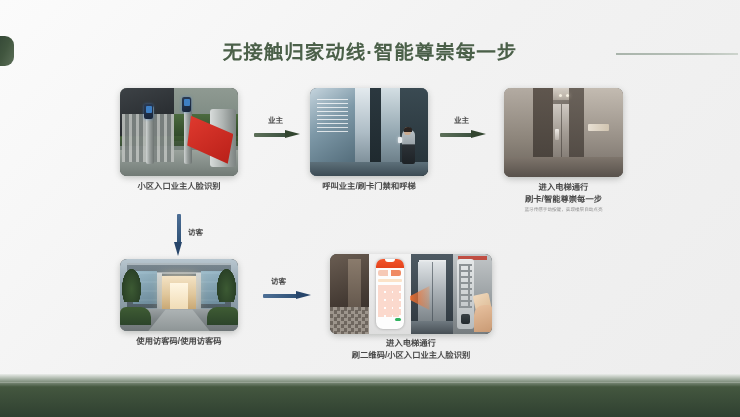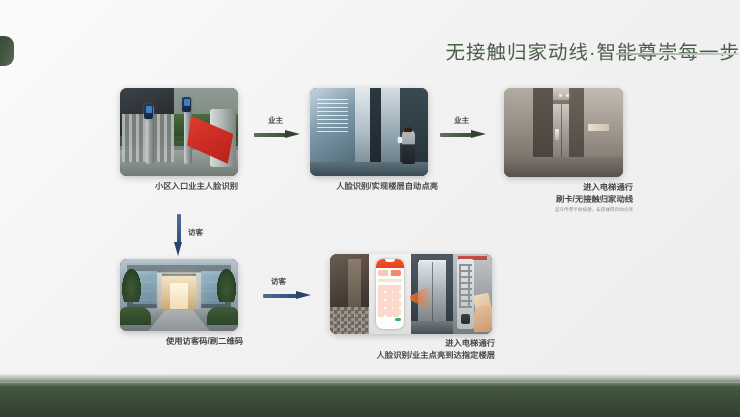--- a/index.html
+++ b/index.html
@@ -11,39 +11,39 @@
   }
   #slide{position:absolute;inset:0;}
 
   
   .left-tab{
     position:absolute;left:-8px;top:36px;width:22px;height:30px;
     border-radius:4px 9px 9px 4px;
     background:linear-gradient(115deg,#2f4133 0%,#41563f 55%,#5d7059 100%);
   }
   .title{
-    position:absolute;left:0;right:0;top:36px;text-align:right;
-    font-size:19.5px;font-weight:normal;letter-spacing:1px;
+    position:absolute;left:0;right:0;top:36px;text-align:center;
+    font-size:19.5px;font-weight:bold;letter-spacing:1px;
     color:#4b6049;white-space:nowrap;
   }
   .rule{
     position:absolute;left:616px;top:53px;width:122px;height:2px;
     background:linear-gradient(90deg,#a9b4ab 0%,#b9c2ba 70%,#cdd4cd 100%);
   }
 
   
   .photo{
     position:absolute;border-radius:7px;overflow:hidden;
     box-shadow:0 2px 6px rgba(40,45,40,.26);
     background:#2d2f30;
   }
   .photo .layer{position:absolute;inset:0;}
 
   
-  .cap{position:absolute;text-align:right;color:#4a4a4a;line-height:1.42;}
+  .cap{position:absolute;text-align:center;color:#4a4a4a;line-height:1.42;}
   .cap .l1,.cap .l2{font-size:8.3px;font-weight:bold;white-space:nowrap;display:block;}
   .cap .l3{font-size:4.6px;font-weight:normal;color:#8d8d8d;white-space:nowrap;display:block;margin-top:1px;}
 
   
   .arrow-wrap{position:absolute;}
   .arrow-lbl{
     position:absolute;font-size:7.6px;font-weight:bold;color:#4c4c4c;white-space:nowrap;
   }
   .arrow-h{position:absolute;height:9px;}
   .arrow-h .shaft{position:absolute;left:0;top:3px;height:4px;border-radius:1px;}
@@ -271,21 +271,21 @@
     <div class="pic-lobby-panelB"></div>
     <div class="pic-lobby-panelC"></div>
     <div class="pic-lobby-panelD"></div>
     <div class="pic-lobby-floor"></div>
     <div class="pic-lobby-person-body"></div>
     <div class="pic-lobby-person-head"></div>
     <div class="pic-lobby-person-hair"></div>
     <div class="pic-lobby-phone"></div>
   </div>
   <div class="cap" style="left:300px;top:181px;width:138px;">
-    <span class="l2">人脸识别/实现楼层自动点亮</span>
+    <span class="l2">呼叫业主/刷卡门禁和呼梯</span>
   </div>
 
   <div class="arrow-wrap" style="left:440px;top:114px;width:52px;height:32px;">
     <div class="arrow-lbl" style="left:14px;top:0;">业主</div>
     <div class="arrow-h" style="left:0;top:16px;width:46px;">
       <div class="shaft" style="width:32px;background:linear-gradient(90deg,#5d7059 0%,#3c5140 100%);"></div>
       <div class="head" style="border-left:15px solid #32452f;"></div>
     </div>
   </div>
 
@@ -299,21 +299,21 @@
     <div class="pic-elev-door"></div>
     <div class="pic-elev-doorsplit"></div>
     <div class="pic-elev-panel"></div>
     <div class="pic-elev-lightbox"></div>
     <div class="pic-elev-floor"></div>
     <div class="pic-elev-dot" style="left:46%;top:7%;"></div>
     <div class="pic-elev-dot" style="left:52%;top:7%;"></div>
   </div>
   <div class="cap" style="left:494px;top:182px;width:139px;">
     <span class="l1">进入电梯通行</span>
-    <span class="l2">刷卡/无接触归家动线</span>
+    <span class="l2">刷卡/智能尊崇每一步</span>
     <span class="l3">蓝牙传感手动按键，实现楼层自动点亮</span>
   </div>
 
   <div class="arrow-wrap" style="left:174px;top:212px;width:46px;height:46px;">
     <div class="arrow-lbl" style="left:14px;top:14px;">访客</div>
     <div class="arrow-v" style="left:0;top:2px;height:42px;">
       <div class="shaft" style="height:30px;background:linear-gradient(180deg,#4d6f96 0%,#2e5075 100%);"></div>
       <div class="head" style="border-top:14px solid #27456a;"></div>
     </div>
   </div>
@@ -329,21 +329,21 @@
     <div class="pic-bldg-portal"></div>
     <div class="pic-bldg-portal-in"></div>
     <div class="pic-bldg-ground"></div>
     <div class="pic-bldg-path"></div>
     <div class="pic-bldg-shrubL"></div>
     <div class="pic-bldg-shrubR"></div>
     <div class="pic-bldg-treeL"></div>
     <div class="pic-bldg-treeR"></div>
   </div>
   <div class="cap" style="left:115px;top:336px;width:128px;">
-    <span class="l1">使用访客码/刷二维码</span>
+    <span class="l1">使用访客码/使用访客码</span>
   </div>
 
   <div class="arrow-wrap" style="left:263px;top:275px;width:56px;height:32px;">
     <div class="arrow-lbl" style="left:8px;top:0;">访客</div>
     <div class="arrow-h" style="left:0;top:16px;width:48px;">
       <div class="shaft" style="width:34px;background:linear-gradient(90deg,#4d6f96 0%,#2e5075 100%);"></div>
       <div class="head" style="border-left:15px solid #27456a;"></div>
     </div>
   </div>
 
@@ -374,20 +374,20 @@
         <div class="pad">
           <div class="btns"></div>
           <div class="rdr"></div>
         </div>
       <div class="card"></div>
         <div class="hand"></div>
     </div>
   </div>
   <div class="cap" style="left:327px;top:338px;width:168px;">
     <span class="l1">进入电梯通行</span>
-    <span class="l2">人脸识别/业主点亮到达指定楼层</span>
+    <span class="l2">刷二维码/小区入口业主人脸识别</span>
   </div>
 
   <div class="footer">
     <div class="footer-line"></div>
   </div>
 
 </div>
 
 </body></html>

